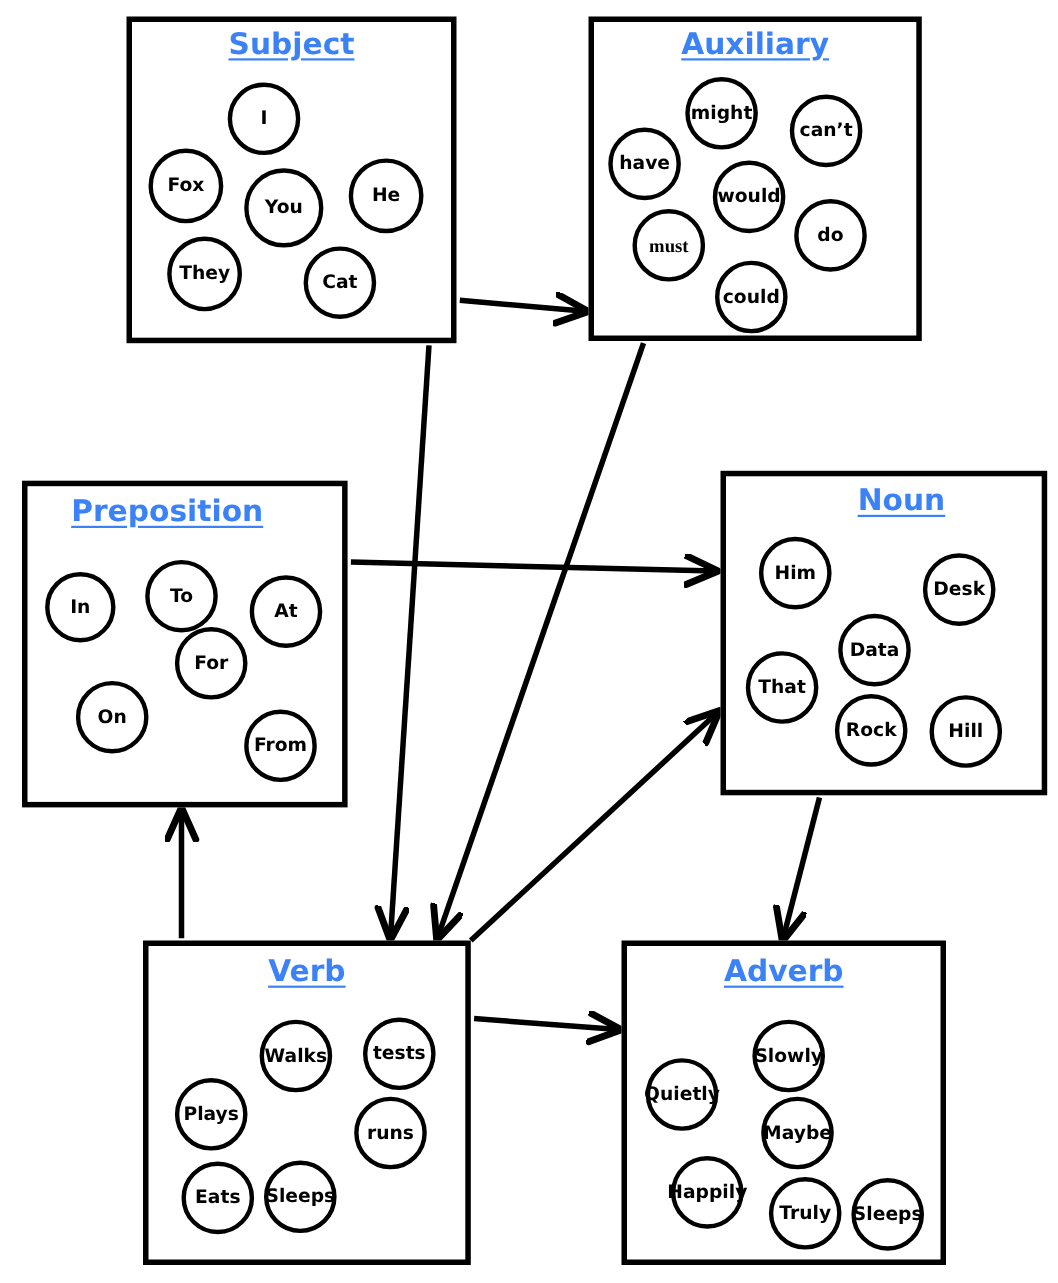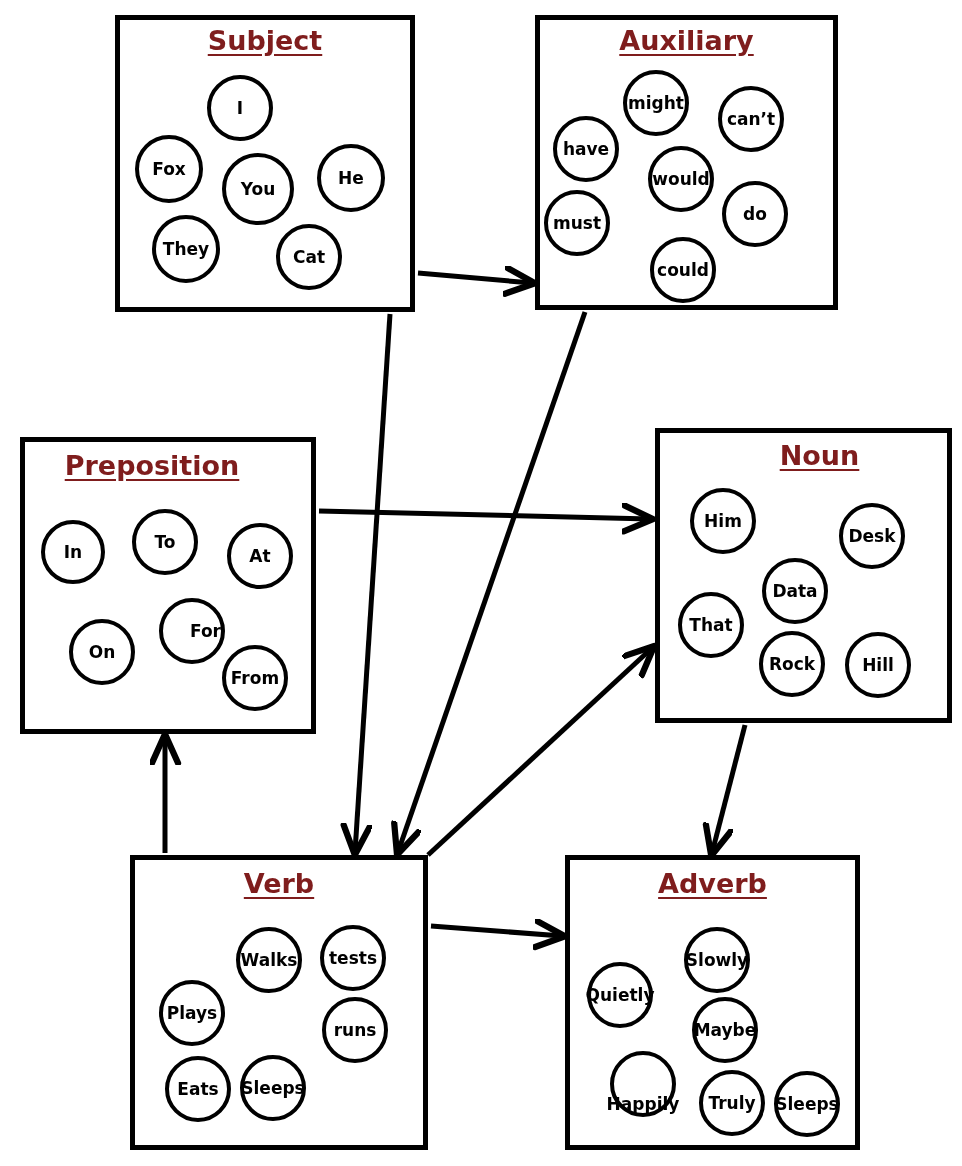--- a/index.html
+++ b/index.html
@@ -29,21 +29,21 @@
     border: 5px solid #000000;
     background: #ffffff;
   }
   .group-title {
     position: absolute;
     left: 0;
     right: 0;
     text-align: center;
     font-size: 27px;
     font-weight: bold;
-    color: #7f1d1d;
+    color: #3b82f6;
     text-decoration: underline;
     text-underline-offset: 4px;
     letter-spacing: 0px;
     white-space: nowrap;
   }
   .token {
     position: absolute;
     box-sizing: border-box;
     border: 4px solid #000000;
     border-radius: 50%;
@@ -111,41 +111,41 @@
       </div>
       <div class="token" style="left: 718px; top: 86px; width: 66px; height: 66px;">
         <span class="token-label">can’t</span>
       </div>
       <div class="token" style="left: 553px; top: 116px; width: 66px; height: 66px;">
         <span class="token-label">have</span>
       </div>
       <div class="token" style="left: 648px; top: 146px; width: 66px; height: 66px;">
         <span class="token-label">would</span>
       </div>
-      <div class="token" style="left: 544px; top: 190px; width: 66px; height: 66px;">
+      <div class="token" style="left: 575px; top: 190px; width: 66px; height: 66px; font-family: Liberation Serif, serif;">
         <span class="token-label">must</span>
       </div>
       <div class="token" style="left: 722px; top: 181px; width: 66px; height: 66px; justify-content: center;">
         <span class="token-label">do</span>
       </div>
       <div class="token" style="left: 650px; top: 237px; width: 66px; height: 66px;">
         <span class="token-label">could</span>
       </div>
       <div class="group-box" style="left: 20px; top: 437px; width: 296px; height: 297px;"></div>
       <div class="group-title" style="left: 20px; width: 264px; top: 450px; position: absolute;">Preposition</div>
       <div class="token" style="left: 41px; top: 520px; width: 64px; height: 64px;">
         <span class="token-label">In</span>
       </div>
       <div class="token" style="left: 132px; top: 509px; width: 66px; height: 66px;">
         <span class="token-label">To</span>
       </div>
       <div class="token" style="left: 227px; top: 523px; width: 66px; height: 66px;">
         <span class="token-label">At</span>
       </div>
-      <div class="token" style="left: 159px; top: 598px; width: 66px; height: 66px; justify-content: flex-end;">
+      <div class="token" style="left: 159px; top: 570px; width: 66px; height: 66px;">
         <span class="token-label">For</span>
       </div>
       <div class="token" style="left: 69px; top: 619px; width: 66px; height: 66px;">
         <span class="token-label">On</span>
       </div>
       <div class="token" style="left: 222px; top: 645px; width: 66px; height: 66px;">
         <span class="token-label">From</span>
       </div>
       <div class="group-box" style="left: 655px; top: 428px; width: 297px; height: 295px;"></div>
       <div class="group-title" style="left: 655px; width: 297px; top: 440px; position: absolute; margin-left: 16px;">Noun</div>
@@ -165,21 +165,21 @@
         <span class="token-label">Rock</span>
       </div>
       <div class="token" style="left: 845px; top: 632px; width: 66px; height: 66px;">
         <span class="token-label">Hill</span>
       </div>
       <div class="group-box" style="left: 130px; top: 855px; width: 298px; height: 295px;"></div>
       <div class="group-title" style="left: 130px; width: 298px; top: 868px; position: absolute;">Verb</div>
       <div class="token" style="left: 236px; top: 927px; width: 66px; height: 66px;">
         <span class="token-label">Walks</span>
       </div>
-      <div class="token" style="left: 320px; top: 925px; width: 66px; height: 66px;">
+      <div class="token" style="left: 330px; top: 925px; width: 66px; height: 66px;">
         <span class="token-label">tests</span>
       </div>
       <div class="token" style="left: 159px; top: 980px; width: 66px; height: 66px;">
         <span class="token-label">Plays</span>
       </div>
       <div class="token" style="left: 322px; top: 997px; width: 66px; height: 66px;">
         <span class="token-label">runs</span>
       </div>
       <div class="token" style="left: 165px; top: 1056px; width: 66px; height: 66px;">
         <span class="token-label">Eats</span>
@@ -191,21 +191,21 @@
       <div class="group-title" style="left: 565px; width: 295px; top: 868px; position: absolute;">Adverb</div>
       <div class="token" style="left: 684px; top: 927px; width: 66px; height: 66px;">
         <span class="token-label">Slowly</span>
       </div>
       <div class="token" style="left: 587px; top: 962px; width: 66px; height: 66px;">
         <span class="token-label">Quietly</span>
       </div>
       <div class="token" style="left: 692px; top: 997px; width: 66px; height: 66px;">
         <span class="token-label">Maybe</span>
       </div>
-      <div class="token" style="left: 610px; top: 1051px; width: 66px; height: 66px; align-items: flex-end;">
+      <div class="token" style="left: 610px; top: 1051px; width: 66px; height: 66px;">
         <span class="token-label">Happily</span>
       </div>
       <div class="token" style="left: 699px; top: 1070px; width: 66px; height: 66px;">
         <span class="token-label">Truly</span>
       </div>
       <div class="token" style="left: 774px; top: 1071px; width: 66px; height: 66px;">
         <span class="token-label">Sleeps</span>
       </div>
     </div>
 

